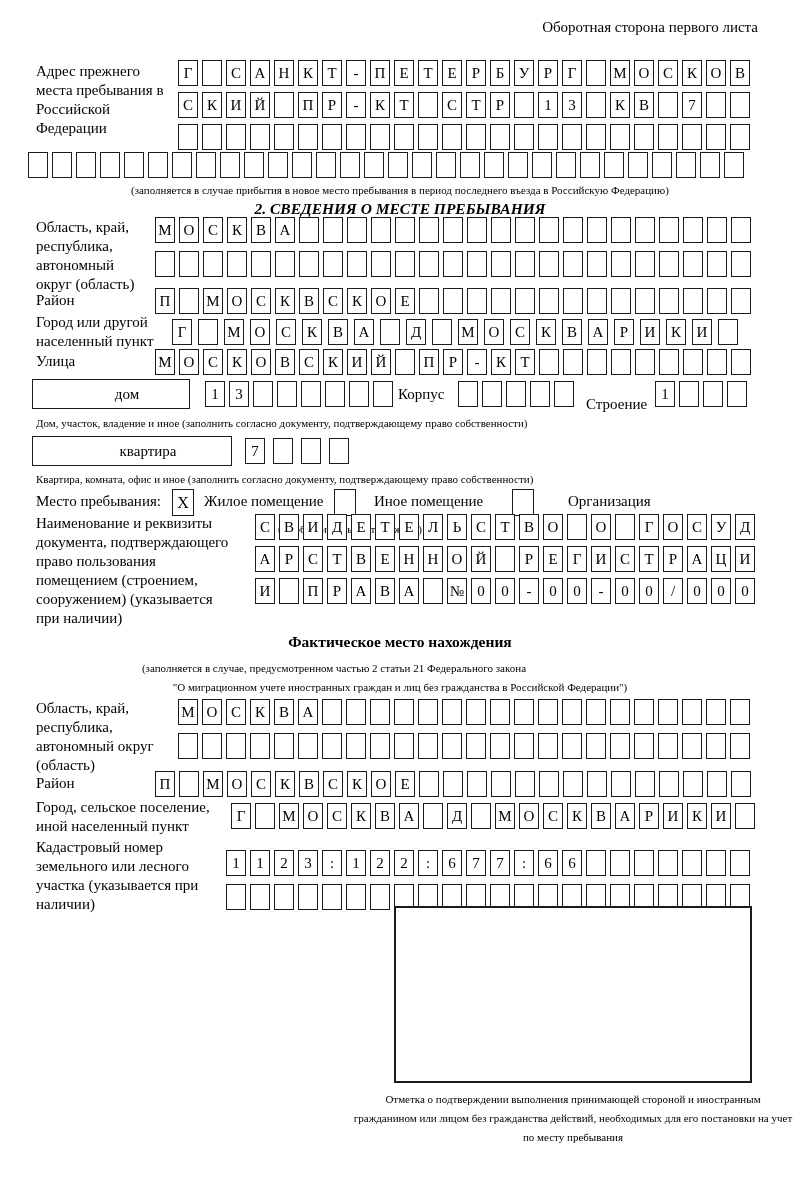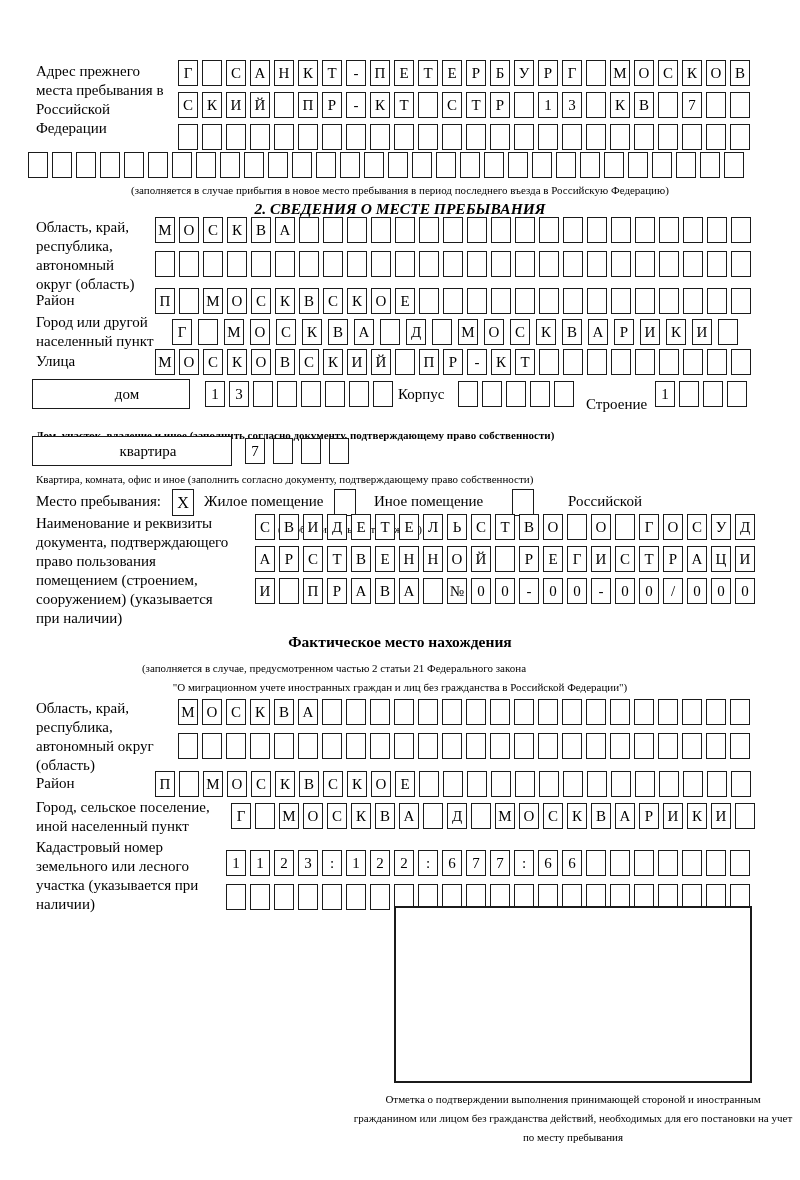--- a/index.html
+++ b/index.html
@@ -19,20 +19,21 @@
   .namedbox{box-sizing:border-box;border:1.8px solid #1b1b1b;display:flex;
         align-items:center;justify-content:center;font-size:15px;background:#fff;padding-left:32px;}
   .center{text-align:center;}
   .stamp{box-sizing:border-box;border:2px solid #1b1b1b;background:#fff;}
 </style>
 </head>
 <body>
 
 <div class="page">
 
+  <div class="abs lbl" style="top:18px;right:42px;">Оборотная сторона первого листа</div>
 
   <div class="abs lbl" style="top:62px;left:36px;width:128px;">Адрес прежнего места пребывания в Российской Федерации</div>
   <div class="abs boxes" style="top:60px;left:178px;">
       <span class="cell">Г</span>
       <span class="cell"></span>
       <span class="cell">С</span>
       <span class="cell">А</span>
       <span class="cell">Н</span>
       <span class="cell">К</span>
       <span class="cell">Т</span>
@@ -301,38 +302,38 @@
       <span class="cell"></span>
       <span class="cell"></span>
     </div>
   <div class="abs lbl" style="top:395px;left:586px;">Строение</div>
   <div class="abs boxes" style="top:381px;left:655px;">
       <span class="cell">1</span>
       <span class="cell"></span>
       <span class="cell"></span>
       <span class="cell"></span>
     </div>
-  <div class="abs cap" style="top:427px;left:36px;font-weight:bold;">Дом, участок, владение и иное (заполнить согласно документу, подтверждающему право собственности)</div>
+  <div class="abs cap" style="top:415px;left:36px;">Дом, участок, владение и иное (заполнить согласно документу, подтверждающему право собственности)</div>
 
   <div class="abs namedbox" style="top:436px;left:32px;width:200px;height:30px;">квартира</div>
   <div class="abs boxes gap8" style="top:438px;left:245px;">
       <span class="cell">7</span>
       <span class="cell"></span>
       <span class="cell"></span>
       <span class="cell"></span>
     </div>
   <div class="abs cap" style="top:471px;left:36px;">Квартира, комната, офис и иное (заполнить согласно документу, подтверждающему право собственности)</div>
 
   <div class="abs lbl" style="top:492px;left:36px;">Место пребывания:</div>
   <div class="abs cell cb" style="top:489px;left:172px;">X</div>
   <div class="abs lbl" style="top:492px;left:204px;">Жилое помещение</div>
   <div class="abs cell cb" style="top:489px;left:334px;"></div>
   <div class="abs lbl" style="top:492px;left:374px;">Иное помещение</div>
   <div class="abs cell cb" style="top:489px;left:512px;"></div>
-  <div class="abs lbl" style="top:492px;left:568px;">Российской</div>
+  <div class="abs lbl" style="top:492px;left:568px;">Организация</div>
   <div class="abs cap center" style="top:521px;left:150px;width:400px;">(Необходимо выбрать нужное)</div>
 
   <div class="abs lbl" style="top:514px;left:36px;width:198px;">Наименование и реквизиты документа, подтверждающего право пользования помещением (строением, сооружением) (указывается при наличии)</div>
   <div class="abs boxes" style="top:514px;left:255px;">
       <span class="cell">С</span>
       <span class="cell">В</span>
       <span class="cell">И</span>
       <span class="cell">Д</span>
       <span class="cell">Е</span>
       <span class="cell">Т</span>

